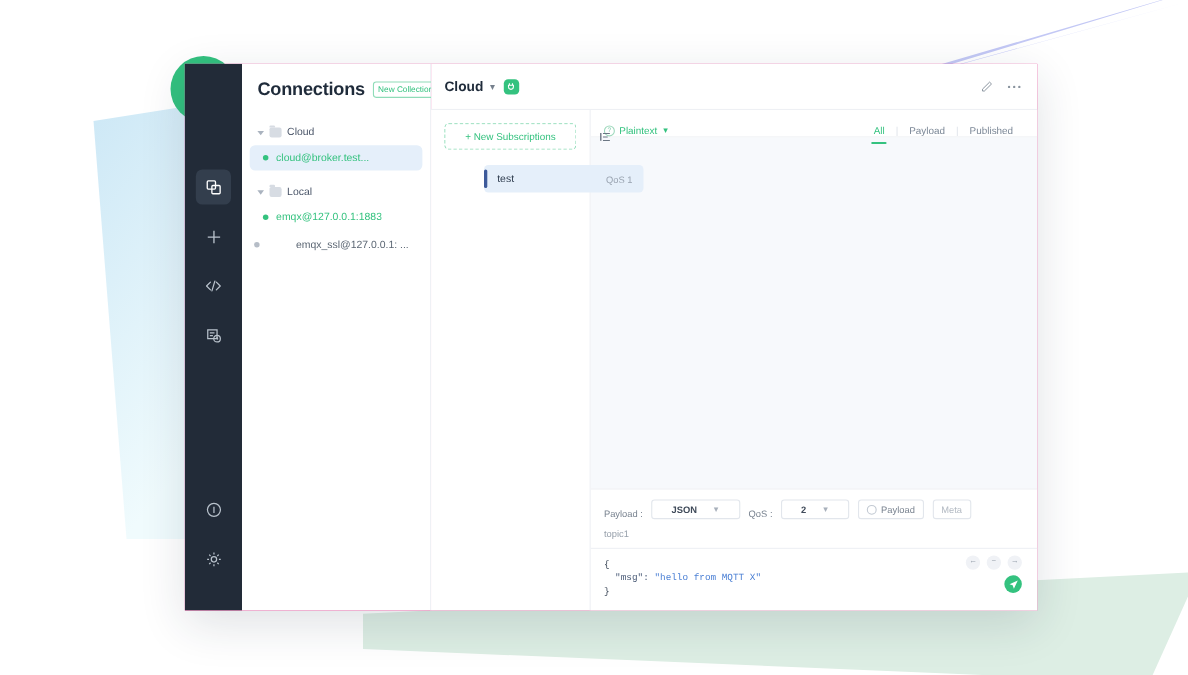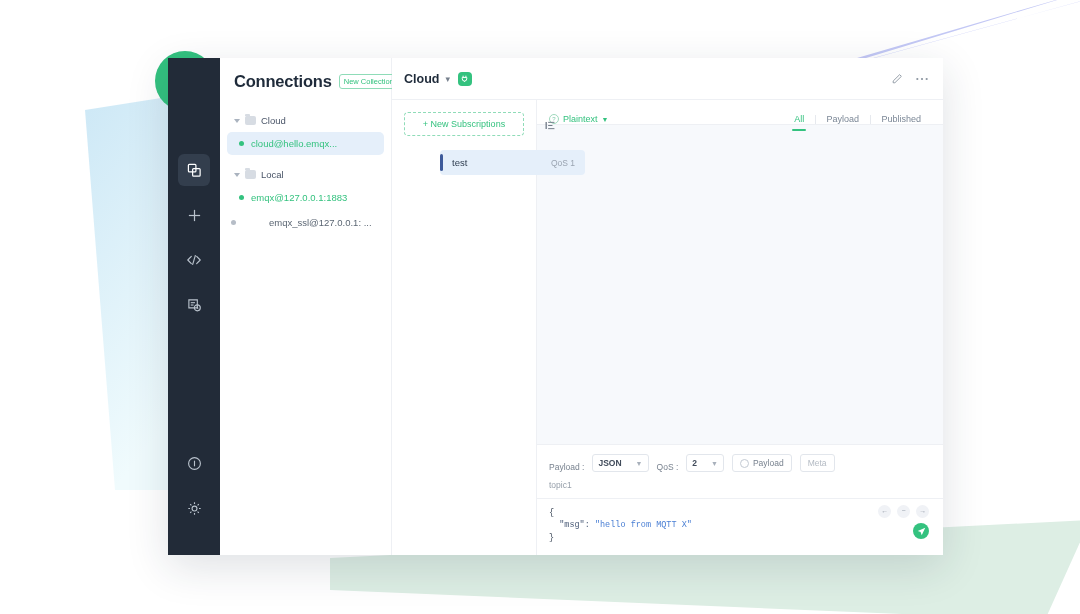--- a/index.html
+++ b/index.html
@@ -278,21 +278,21 @@
   #pub-opts {
     display: flex; align-items: flex-end; gap: 8px;
     padding: 9px 12px 6px 12px;
     font-size: 8.5px; color: #5b6673;
   }
   .opt-label { color: #78828f; }
   .opt-select {
     display: flex; align-items: center; gap: 14px;
     border: 1px solid #e2e6ec;
     border-radius: 3px;
-    padding: 3px 5px;
+    padding: 3px 17px;
     font-weight: bold; color: #404b5a;
   }
   .opt-caret { color: #a8b0bb; font-size: 7px; }
   .opt-btn {
     display: flex; align-items: center; gap: 4px;
     border: 1px solid #e2e6ec;
     border-radius: 3px;
     padding: 3px 7px;
     color: #78828f;
   }
@@ -419,21 +419,21 @@
       <div id="conn-tree">
 
         <div class="group-row">
           <span class="caret"></span>
           <span class="folder"></span>
           <span>Cloud</span>
         </div>
 
         <div class="conn-row nested selected">
           <span class="dot"></span>
-          <span class="conn-name">cloud@hello.emqx...</span>
+          <span class="conn-name">cloud@broker.test...</span>
         </div>
 
         <div class="group-row" style="margin-top:10px;">
           <span class="caret"></span>
           <span class="folder"></span>
           <span>Local</span>
         </div>
 
         <div class="conn-row nested">
           <span class="dot"></span>

